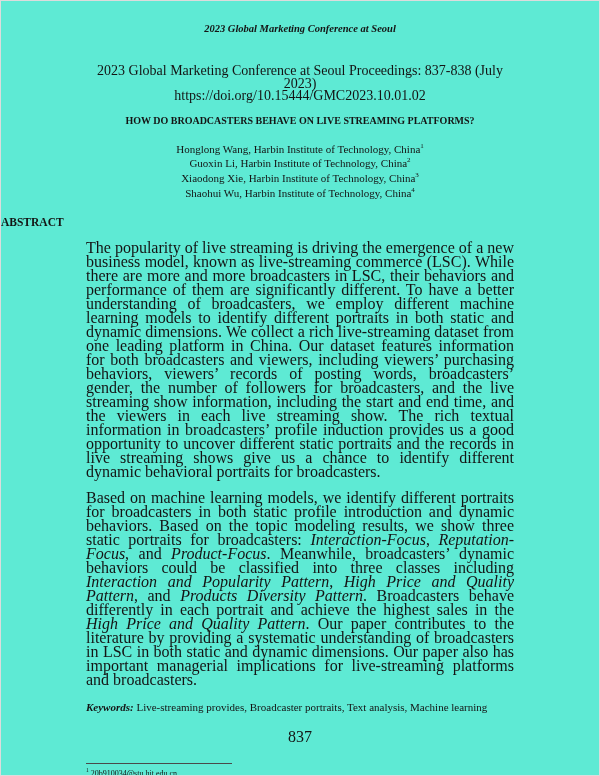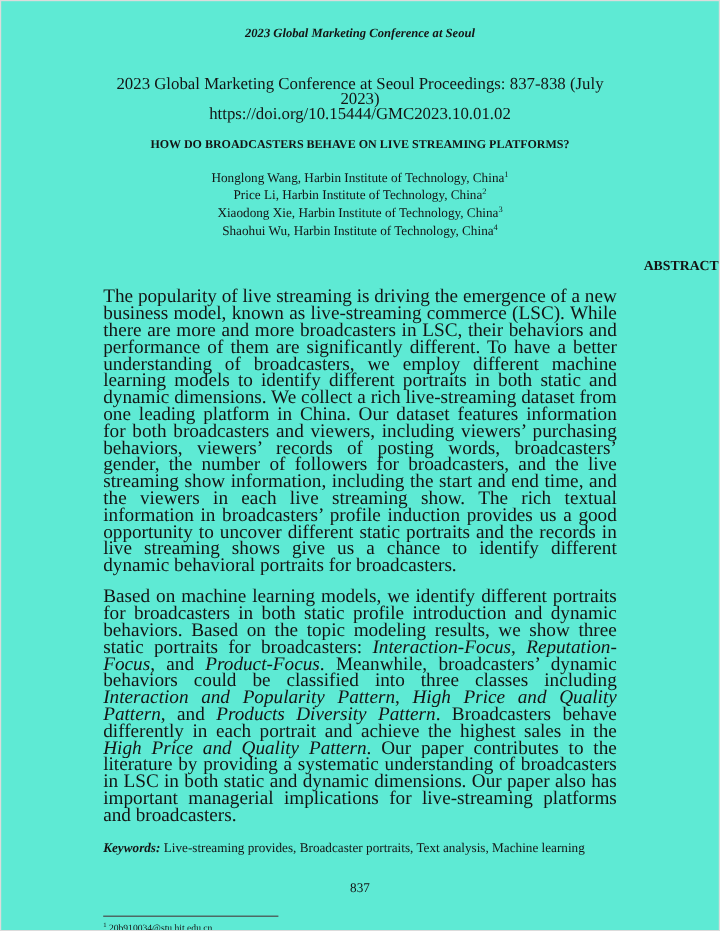--- a/index.html
+++ b/index.html
@@ -37,21 +37,21 @@
   }
   .authors {
     margin-top: 14px;
     text-align: center;
     font-size: 11px;
     line-height: 14.8px;
   }
   .authors sup { font-size: 7px; line-height: 0; }
   .abstract-heading {
     margin: 14px 0 0 0;
-    text-align: right;
+    text-align: left;
     font-size: 11.5px;
     font-weight: bold;
     line-height: 14px;
   }
   .abstract-body { margin: 0 85px; }
   .para {
     margin: 12px 0 0 0;
     font-size: 16px;
     line-height: 14px;
     text-align: justify;
@@ -75,42 +75,42 @@
     line-height: 11px;
   }
   .footnotes sup { font-size: 5.5px; line-height: 0; }
   .footnote-line { white-space: nowrap; }
   .page-number {
     position: absolute;
     left: 0;
     right: 0;
     bottom: 29px;
     text-align: center;
-    font-size: 11px;
+    font-size: 16px;
   }
 </style>
 </head>
 <body>
 
 <div class="page">
 
   <div class="running-head">2023 Global Marketing Conference at Seoul</div>
 
   <div class="pub-info">
     <div>2023 Global Marketing Conference at Seoul Proceedings: 837-838 (July 2023)</div>
     <div>https://doi.org/10.15444/GMC2023.10.01.02</div>
   </div>
 
   <div class="title">
     <span>HOW DO BROADCASTERS BEHAVE ON LIVE STREAMING PLATFORMS?</span><br>
   </div>
 
   <div class="authors">
       <div><span>Honglong Wang, Harbin Institute of Technology, China</span><sup>1</sup></div>
-      <div><span>Price Li, Harbin Institute of Technology, China</span><sup>2</sup></div>
+      <div><span>Guoxin Li, Harbin Institute of Technology, China</span><sup>2</sup></div>
       <div><span>Xiaodong Xie, Harbin Institute of Technology, China</span><sup>3</sup></div>
       <div><span>Shaohui Wu, Harbin Institute of Technology, China</span><sup>4</sup></div>
     </div>
 
   <div class="abstract-heading">ABSTRACT</div>
 
   <div class="abstract-body">
       <p class="para"><span>The popularity of live streaming is driving the emergence of a new business model, known as live-streaming commerce (LSC). While there are more and more broadcasters in LSC, their behaviors and performance of them are significantly different. To have a better understanding of broadcasters, we employ different machine learning models to identify different portraits in both static and dynamic dimensions. We collect a rich live-streaming dataset from one leading platform in China. Our dataset features information for both broadcasters and viewers, including viewers’ purchasing behaviors, viewers’ records of posting words, broadcasters’ gender, the number of followers for broadcasters, and the live streaming show information, including the start and end time, and the viewers in each live streaming show. The rich textual information in broadcasters’ profile induction provides us a good opportunity to uncover different static portraits and the records in live streaming shows give us a chance to identify different dynamic behavioral portraits for broadcasters.</span></p>
       <p class="para"><span>Based on machine learning models, we identify different portraits for broadcasters in both static profile introduction and dynamic behaviors. Based on the topic modeling results, we show three static portraits for broadcasters: </span><i>Interaction-Focus</i><span>, </span><i>Reputation-Focus</i><span>, and </span><i>Product-Focus</i><span>. Meanwhile, broadcasters’ dynamic behaviors could be classified into three classes including </span><i>Interaction and Popularity Pattern</i><span>, </span><i>High Price and Quality Pattern</i><span>, and </span><i>Products Diversity Pattern</i><span>. Broadcasters behave differently in each portrait and achieve the highest sales in the </span><i>High Price and Quality Pattern</i><span>. Our paper contributes to the literature by providing a systematic understanding of broadcasters in LSC in both static and dynamic dimensions. Our paper also has important managerial implications for live-streaming platforms and broadcasters.</span></p>
     </div>

